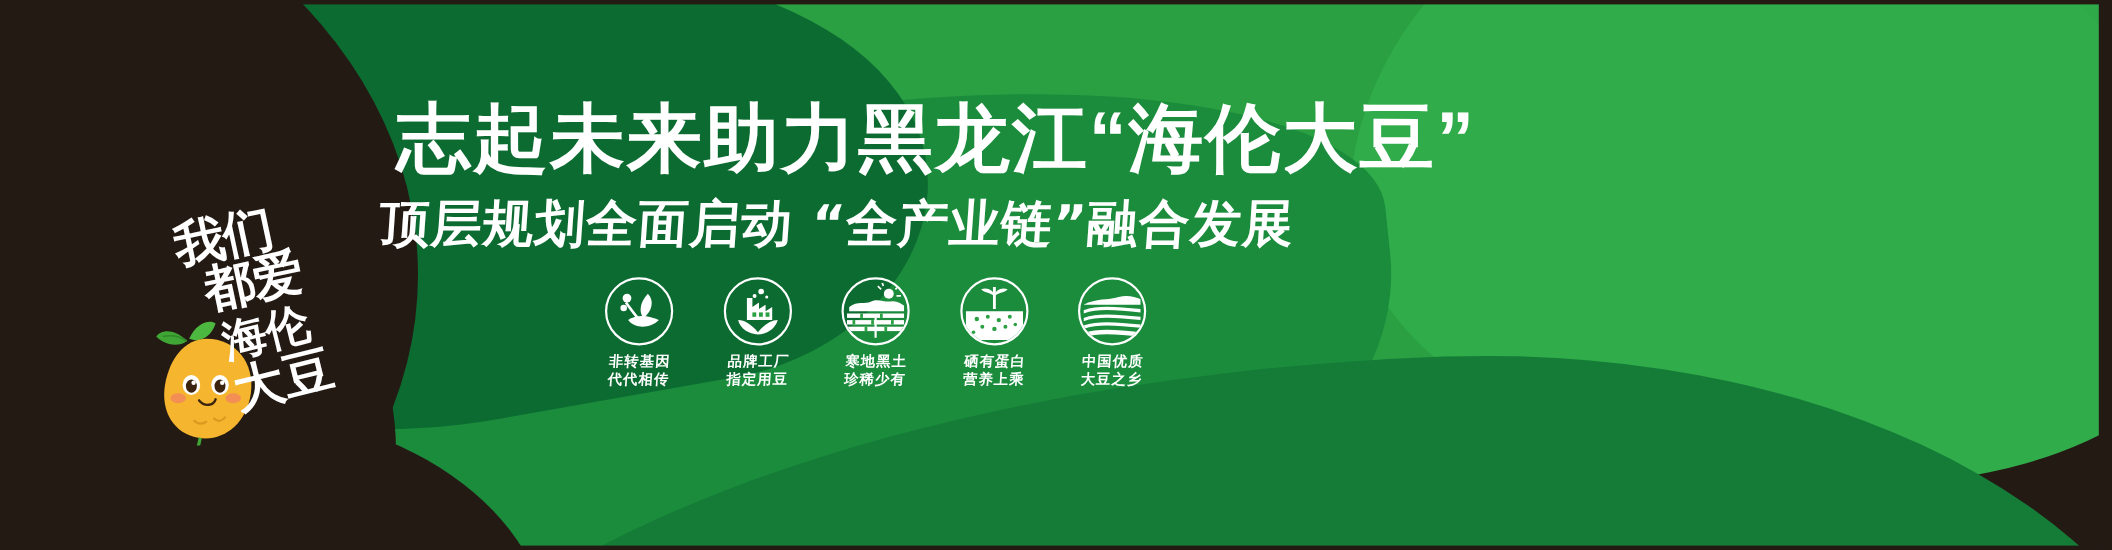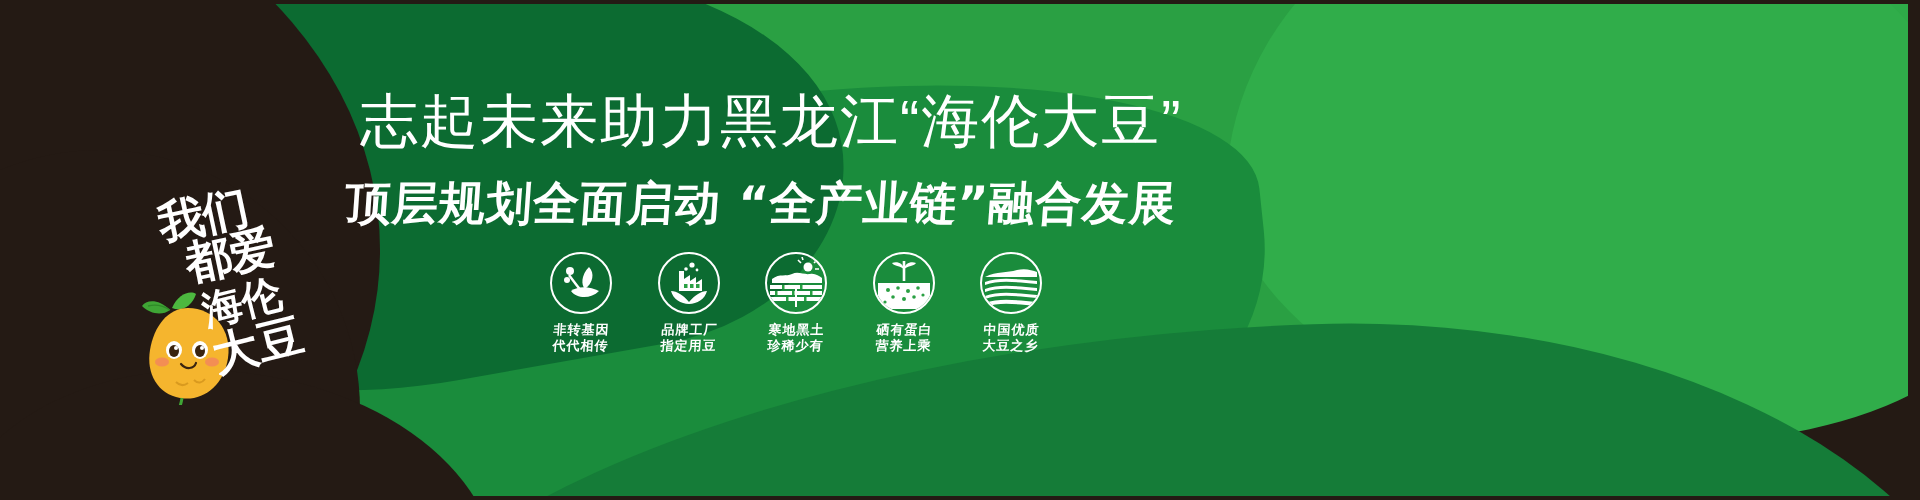--- a/index.html
+++ b/index.html
@@ -78,21 +78,21 @@
     border-radius:50% 60% 0 0 / 80% 90% 0 0;
   }
   
   .edge-top{left:0;top:0;width:1920px;height:4px;background:#241a14;}
   .edge-bottom{left:0;top:496px;width:1920px;height:4px;background:#241a14;}
   .edge-right{left:1908px;top:0;width:12px;height:500px;background:#241a14;}
 
   
   #headline{
     position:absolute;left:360px;top:92px;width:900px;
-    color:#ffffff;font-size:58px;font-weight:normal;letter-spacing:2px;
+    color:#ffffff;font-size:68px;font-weight:bold;letter-spacing:2px;
     white-space:nowrap;line-height:1;
   }
   #subhead{
     position:absolute;left:345px;top:180px;width:960px;
     color:#ffffff;font-size:46px;font-weight:bold;letter-spacing:1px;
     white-space:nowrap;line-height:1;
     font-family:"DejaVu Sans",sans-serif;
     transform:skewX(-4deg);
   }
 

